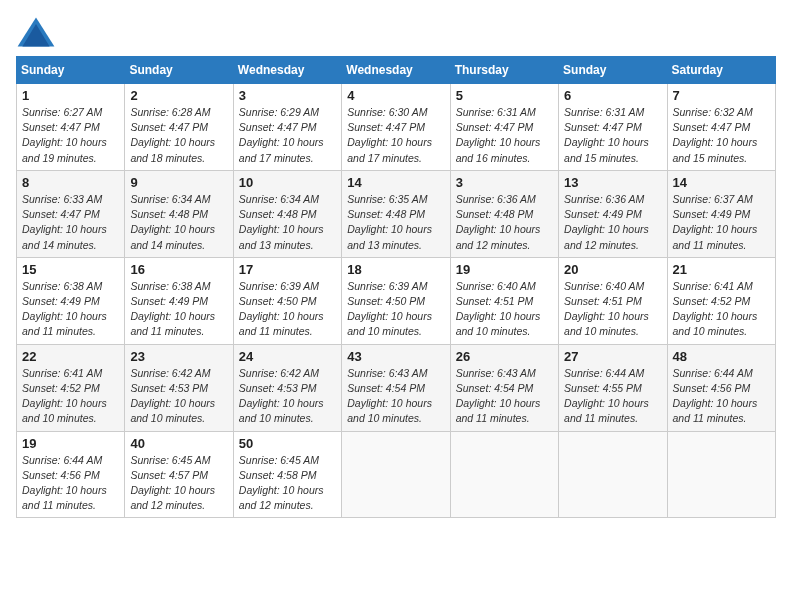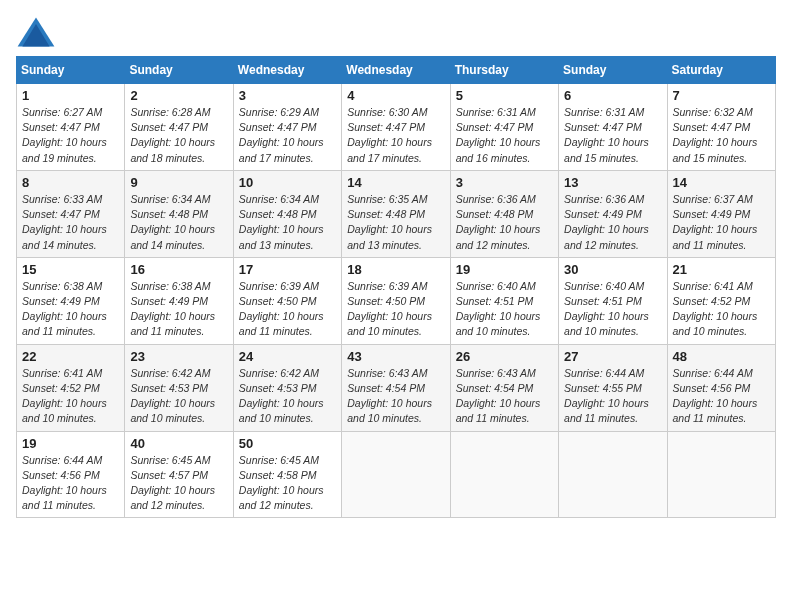--- a/index.html
+++ b/index.html
@@ -197,21 +197,21 @@
         </td>
         <td>
           <span class="day-num">18</span>
 <div class="day-info">Sunrise: 6:39 AM<br>Sunset: 4:50 PM<br>Daylight: 10 hours and 10 minutes.</div>
         </td>
         <td>
           <span class="day-num">19</span>
 <div class="day-info">Sunrise: 6:40 AM<br>Sunset: 4:51 PM<br>Daylight: 10 hours and 10 minutes.</div>
         </td>
         <td>
-          <span class="day-num">30</span>
+          <span class="day-num">20</span>
 <div class="day-info">Sunrise: 6:40 AM<br>Sunset: 4:51 PM<br>Daylight: 10 hours and 10 minutes.</div>
         </td>
         <td>
           <span class="day-num">21</span>
 <div class="day-info">Sunrise: 6:41 AM<br>Sunset: 4:52 PM<br>Daylight: 10 hours and 10 minutes.</div>
         </td>
       </tr>
       <tr>
         <td>
           <span class="day-num">22</span>

